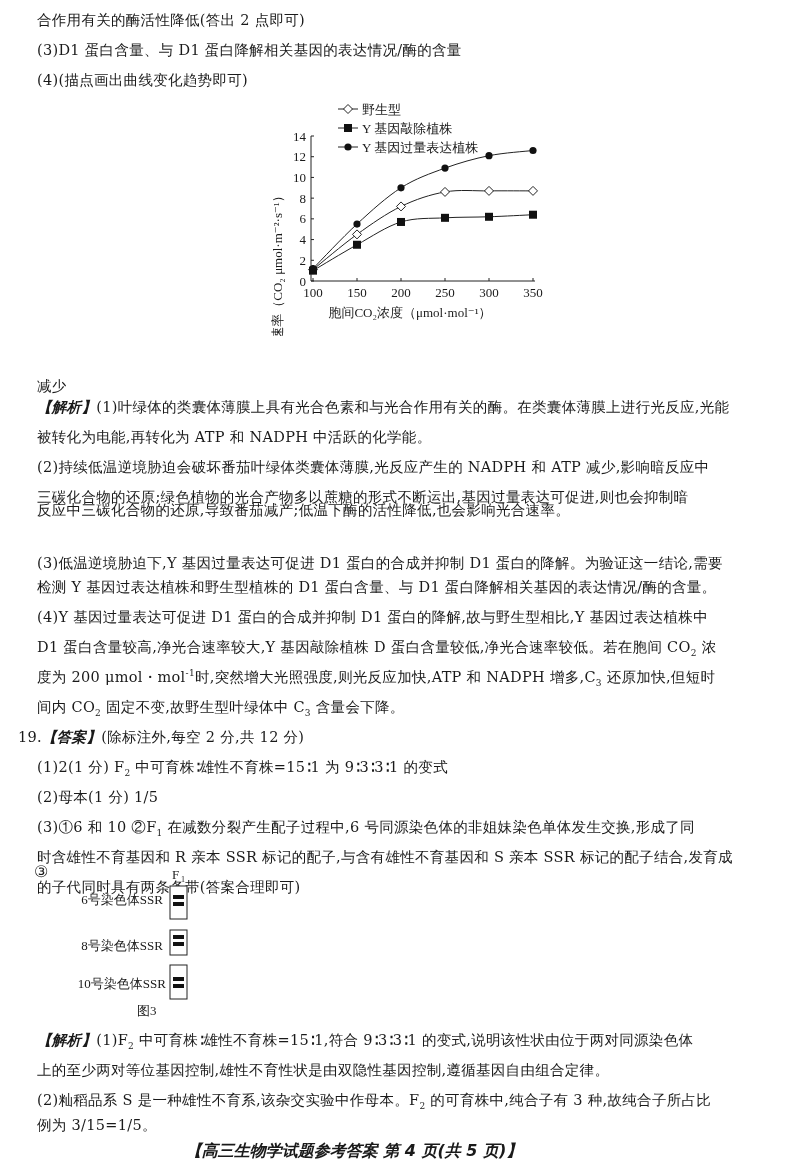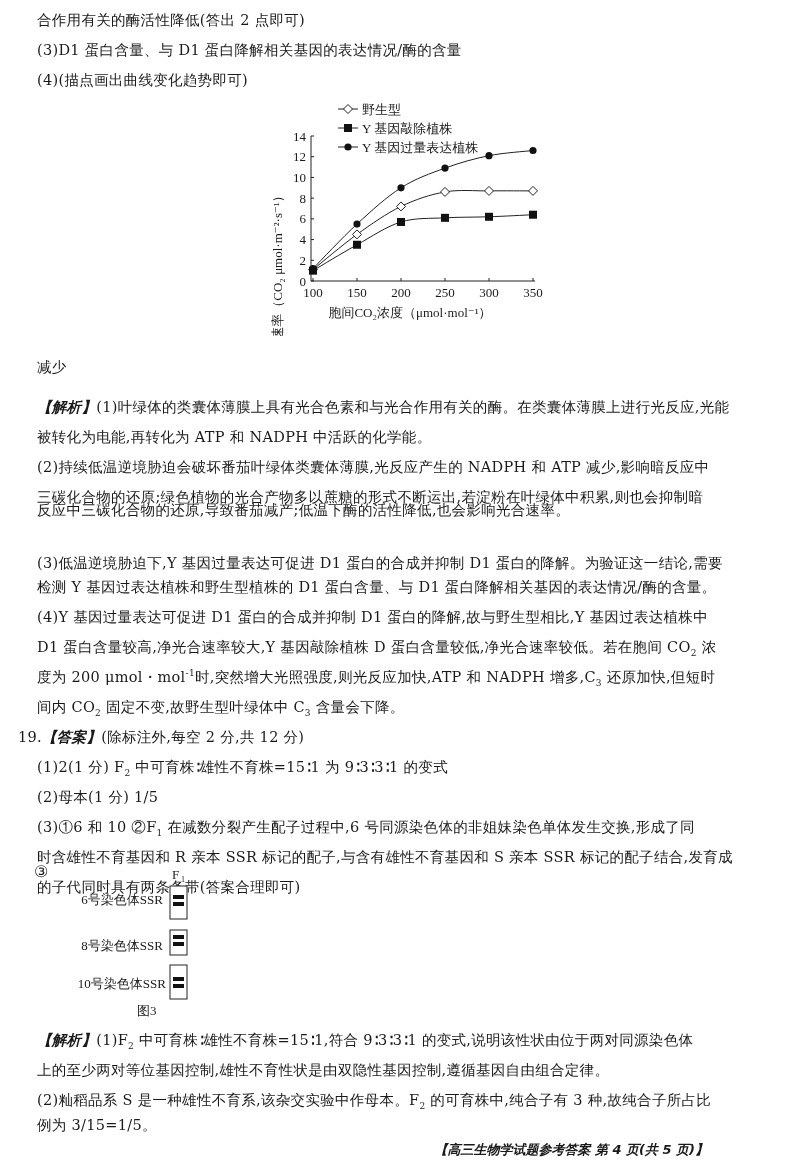--- a/index.html
+++ b/index.html
@@ -9,21 +9,21 @@
     color: #1a1a1a; font-size: 14.5px;
   }
   .line { position: absolute; left: 37px; white-space: nowrap; line-height: 20px; letter-spacing: 0.3px; }
   .wide { left: 37px; width: 738px; white-space: nowrap; }
   .bold { font-weight: bold; font-family: "DejaVu Sans", "Liberation Sans", sans-serif; font-style: italic; }
   sub, sup { font-size: 9px; line-height: 0; }
   #chart { position: absolute; left: 262px; top: 96px; width: 300px; height: 240px; }
   #chart text { font-family: "Liberation Serif", "DejaVu Serif", serif; fill: #1a1a1a; }
   #gel { position: absolute; left: 20px; top: 855px; width: 220px; height: 170px; }
   #gel text { font-family: "Liberation Serif", "DejaVu Serif", serif; fill: #1a1a1a; }
-  .footer { position: absolute; left: 0; width: 708px; text-align: right; top: 1141px; font-size: 13px; }
+  .footer { position: absolute; left: 0; width: 708px; text-align: center; top: 1141px; font-size: 16px; }
 </style>
 </head>
 <body>
 
 <div class="line" style="top:10px">合作用有关的酶活性降低(答出 2 点即可)</div>
 <div class="line" style="top:40px">(3)D1 蛋白含量、与 D1 蛋白降解相关基因的表达情况/酶的含量</div>
 <div class="line" style="top:70px">(4)(描点画出曲线变化趋势即可)</div>
 
 <svg id="chart" viewBox="0 0 300 240">
   <g id="legend">
@@ -89,26 +89,26 @@
       <circle cx="95" cy="128.03571428571428" r="3.6" fill="#111"></circle>
       <circle cx="139" cy="91.78571428571428" r="3.6" fill="#111"></circle>
       <circle cx="183" cy="72.10714285714286" r="3.6" fill="#111"></circle>
       <circle cx="227" cy="59.678571428571445" r="3.6" fill="#111"></circle>
       <circle cx="271" cy="54.5" r="3.6" fill="#111"></circle>
     </g>
   <text id="ylab" font-size="13" text-anchor="middle" transform="translate(20,188) rotate(-90)">净光合速率（CO₂ μmol·m⁻²·s⁻¹）</text>
   <text id="xlab" font-size="13" x="148" y="221" text-anchor="middle">胞间CO₂浓度（μmol·mol⁻¹）</text>
 </svg>
 
-<div class="line" style="top:357px">减少</div>
+<div class="line" style="top:376px">减少</div>
 
 <div class="line wide" style="top:397px"><span class="bold">【解析】</span><span>(1)叶绿体的类囊体薄膜上具有光合色素和与光合作用有关的酶。在类囊体薄膜上进行光反应,光能</span></div>
 <div class="line wide" style="top:427px">被转化为电能,再转化为 ATP 和 NADPH 中活跃的化学能。</div>
 <div class="line wide" style="top:457px">(2)持续低温逆境胁迫会破坏番茄叶绿体类囊体薄膜,光反应产生的 NADPH 和 ATP 减少,影响暗反应中</div>
-<div class="line wide" style="top:487px">三碳化合物的还原;绿色植物的光合产物多以蔗糖的形式不断运出,若淀粉在叶绿体中积累,则也会抑制暗</div>
+<div class="line wide" style="top:487px">三碳化合物的还原;绿色植物的光合产物多以蔗糖的形式不断运出,基因过量表达可促进,则也会抑制暗</div>
 <div class="line wide" style="top:500px">反应中三碳化合物的还原,导致番茄减产;低温下酶的活性降低,也会影响光合速率。</div>
 <div class="line wide" style="top:553px">(3)低温逆境胁迫下,Y 基因过量表达可促进 D1 蛋白的合成并抑制 D1 蛋白的降解。为验证这一结论,需要</div>
 <div class="line wide" style="top:577px">检测 Y 基因过表达植株和野生型植株的 D1 蛋白含量、与 D1 蛋白降解相关基因的表达情况/酶的含量。</div>
 <div class="line wide" style="top:607px">(4)Y 基因过量表达可促进 D1 蛋白的合成并抑制 D1 蛋白的降解,故与野生型相比,Y 基因过表达植株中</div>
 <div class="line wide" style="top:637px"><span>D1 蛋白含量较高,净光合速率较大,Y 基因敲除植株 D 蛋白含量较低,净光合速率较低。若在胞间 CO</span><sub>2</sub><span> 浓</span></div>
 <div class="line wide" style="top:667px"><span>度为 200 μmol・mol</span><sup>-1</sup><span>时,突然增大光照强度,则光反应加快,ATP 和 NADPH 增多,C</span><sub>3</sub><span> 还原加快,但短时</span></div>
 <div class="line wide" style="top:697px"><span>间内 CO</span><sub>2</sub><span> 固定不变,故野生型叶绿体中 C</span><sub>3</sub><span> 含量会下降。</span></div>
 
 <div class="line" style="top:727px; left:18px"><span>19.</span><span class="bold">【答案】</span><span>(除标注外,每空 2 分,共 12 分)</span></div>
 <div class="line" style="top:757px"><span>(1)2(1 分)      F</span><sub>2</sub><span> 中可育株∶雄性不育株=15∶1 为 9∶3∶3∶1 的变式</span></div>

